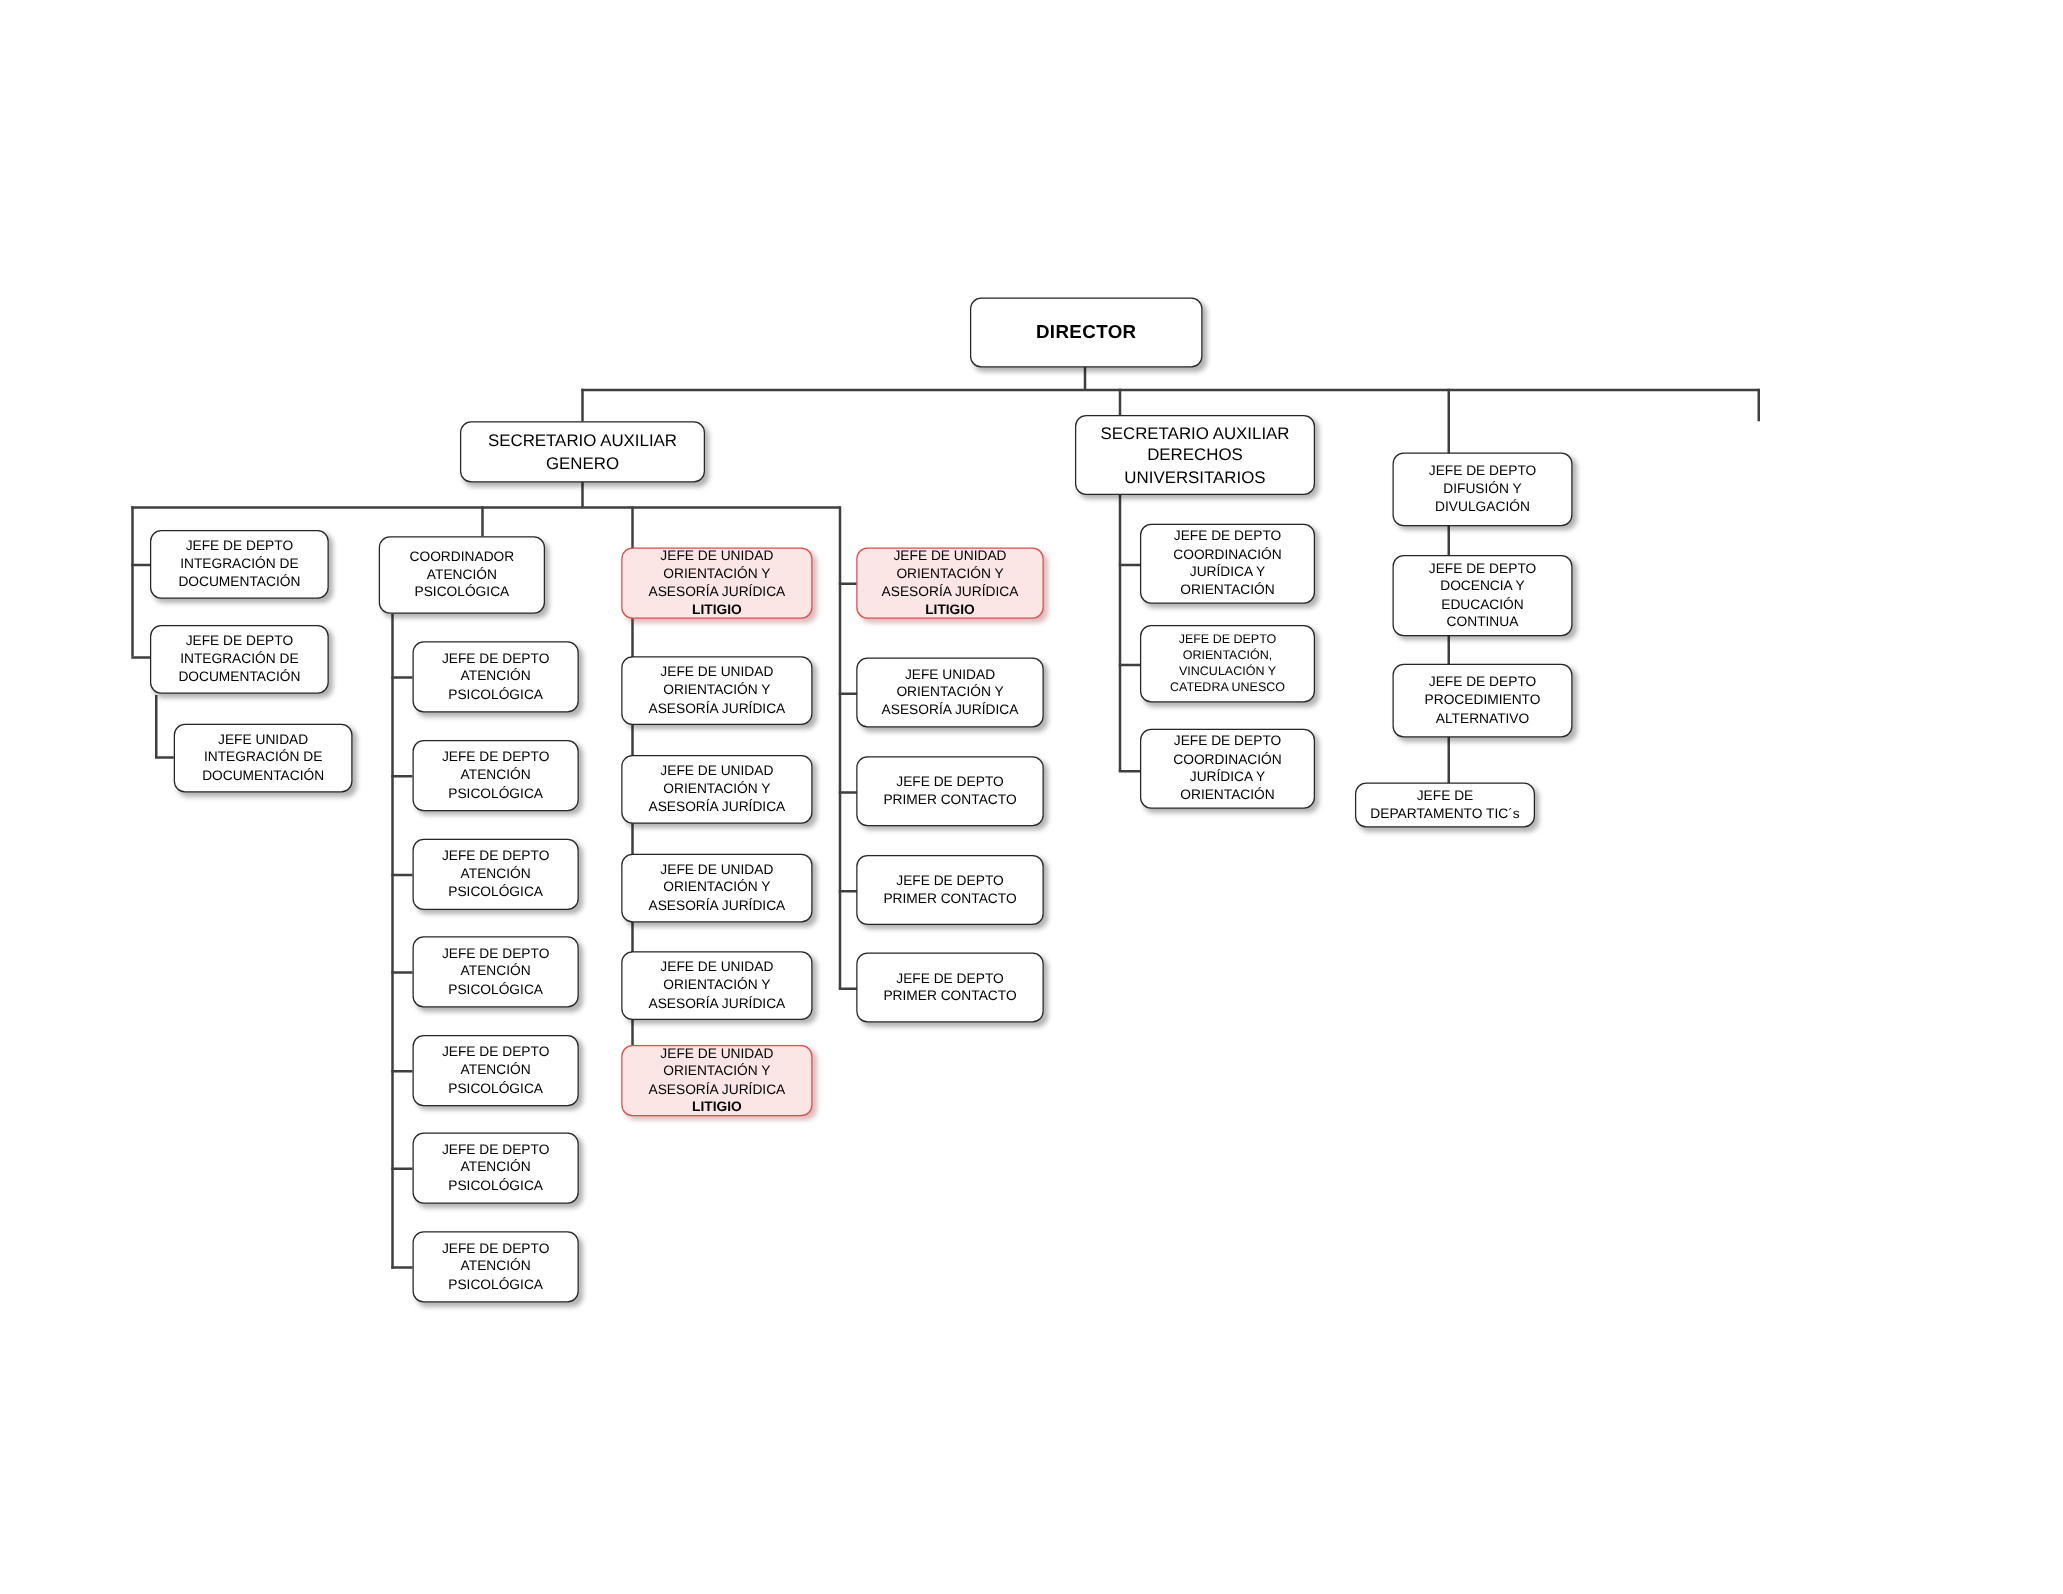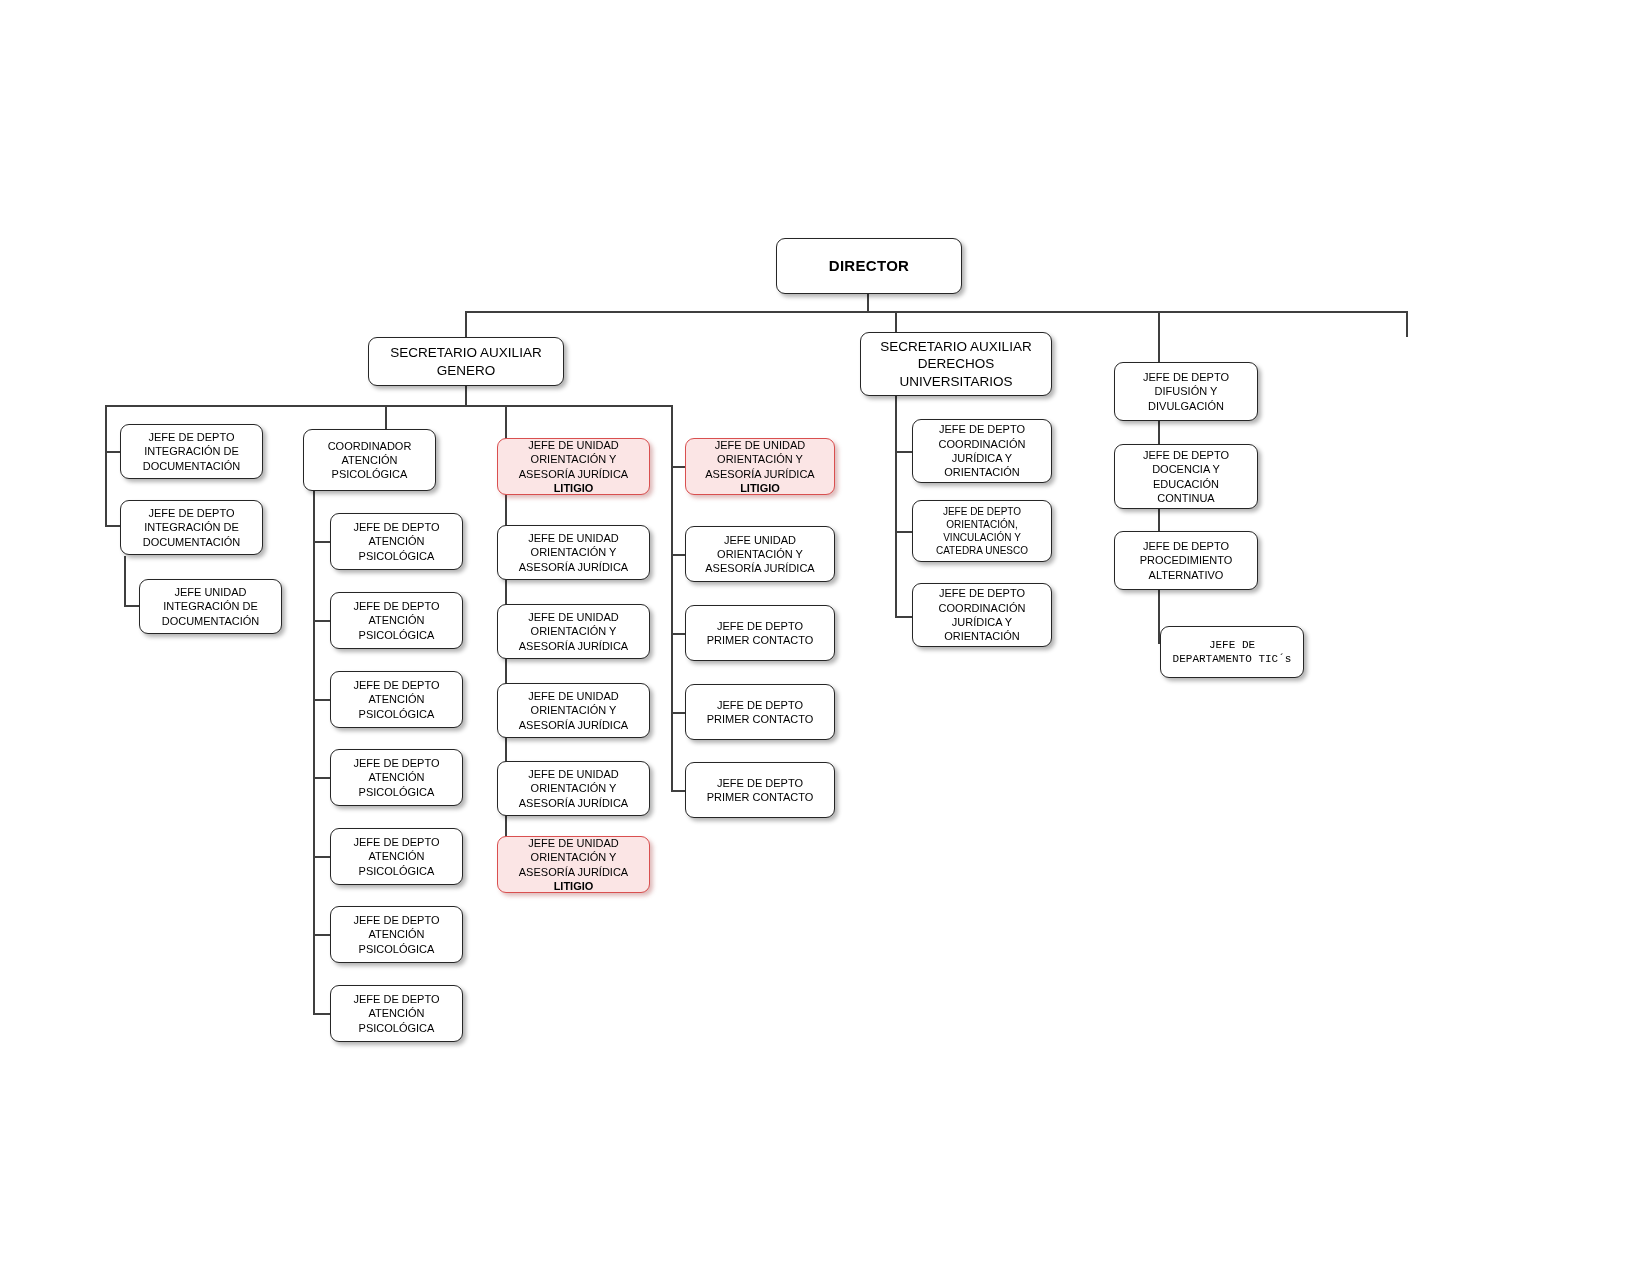--- a/index.html
+++ b/index.html
@@ -255,18 +255,18 @@
     <span class="txt">JEFE DE DEPTO
 DOCENCIA Y
 EDUCACIÓN
 CONTINUA</span>
   </div>
   <div class="node n-sm" style="left:1114px;top:531px;width:144px;height:59px;">
     <span class="txt">JEFE DE DEPTO
 PROCEDIMIENTO
 ALTERNATIVO</span>
   </div>
-  <div class="node n-sm" style="left:1160px;top:626px;width:144px;height:52px;font-family:Liberation Mono, monospace;">
+  <div class="node n-sm" style="left:1084px;top:626px;width:144px;height:36px;">
     <span class="txt">JEFE DE
 DEPARTAMENTO TIC´s</span>
   </div>
 
 </div>
 
 </body></html>

